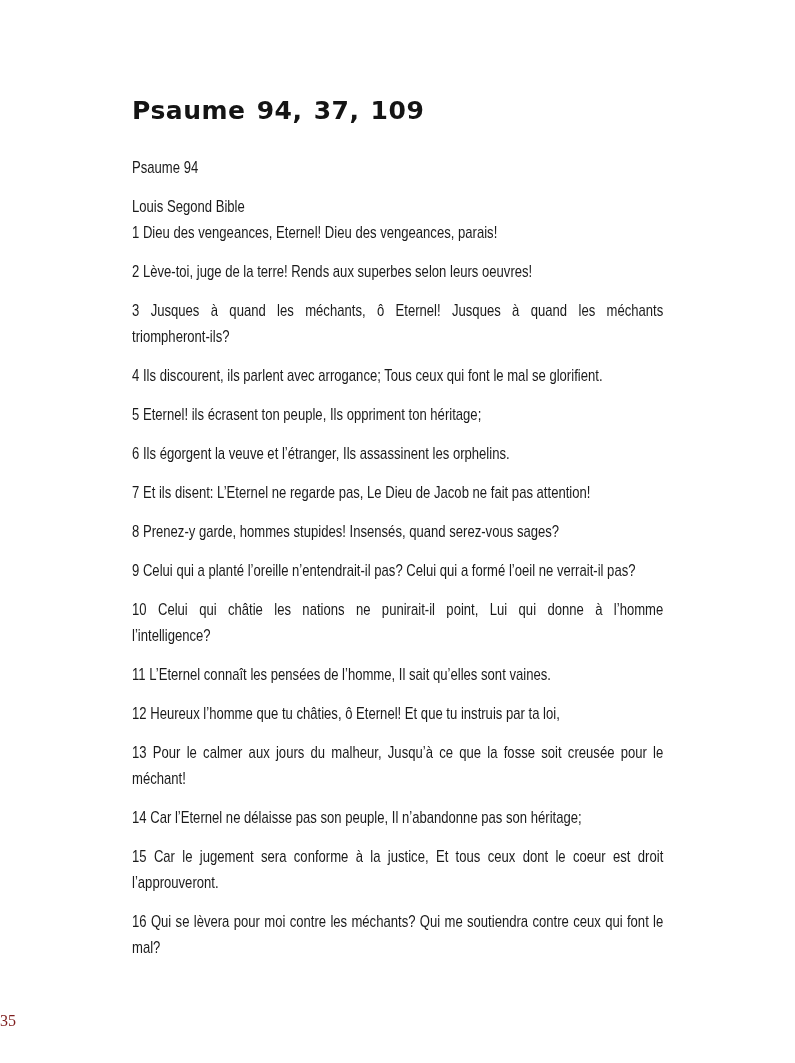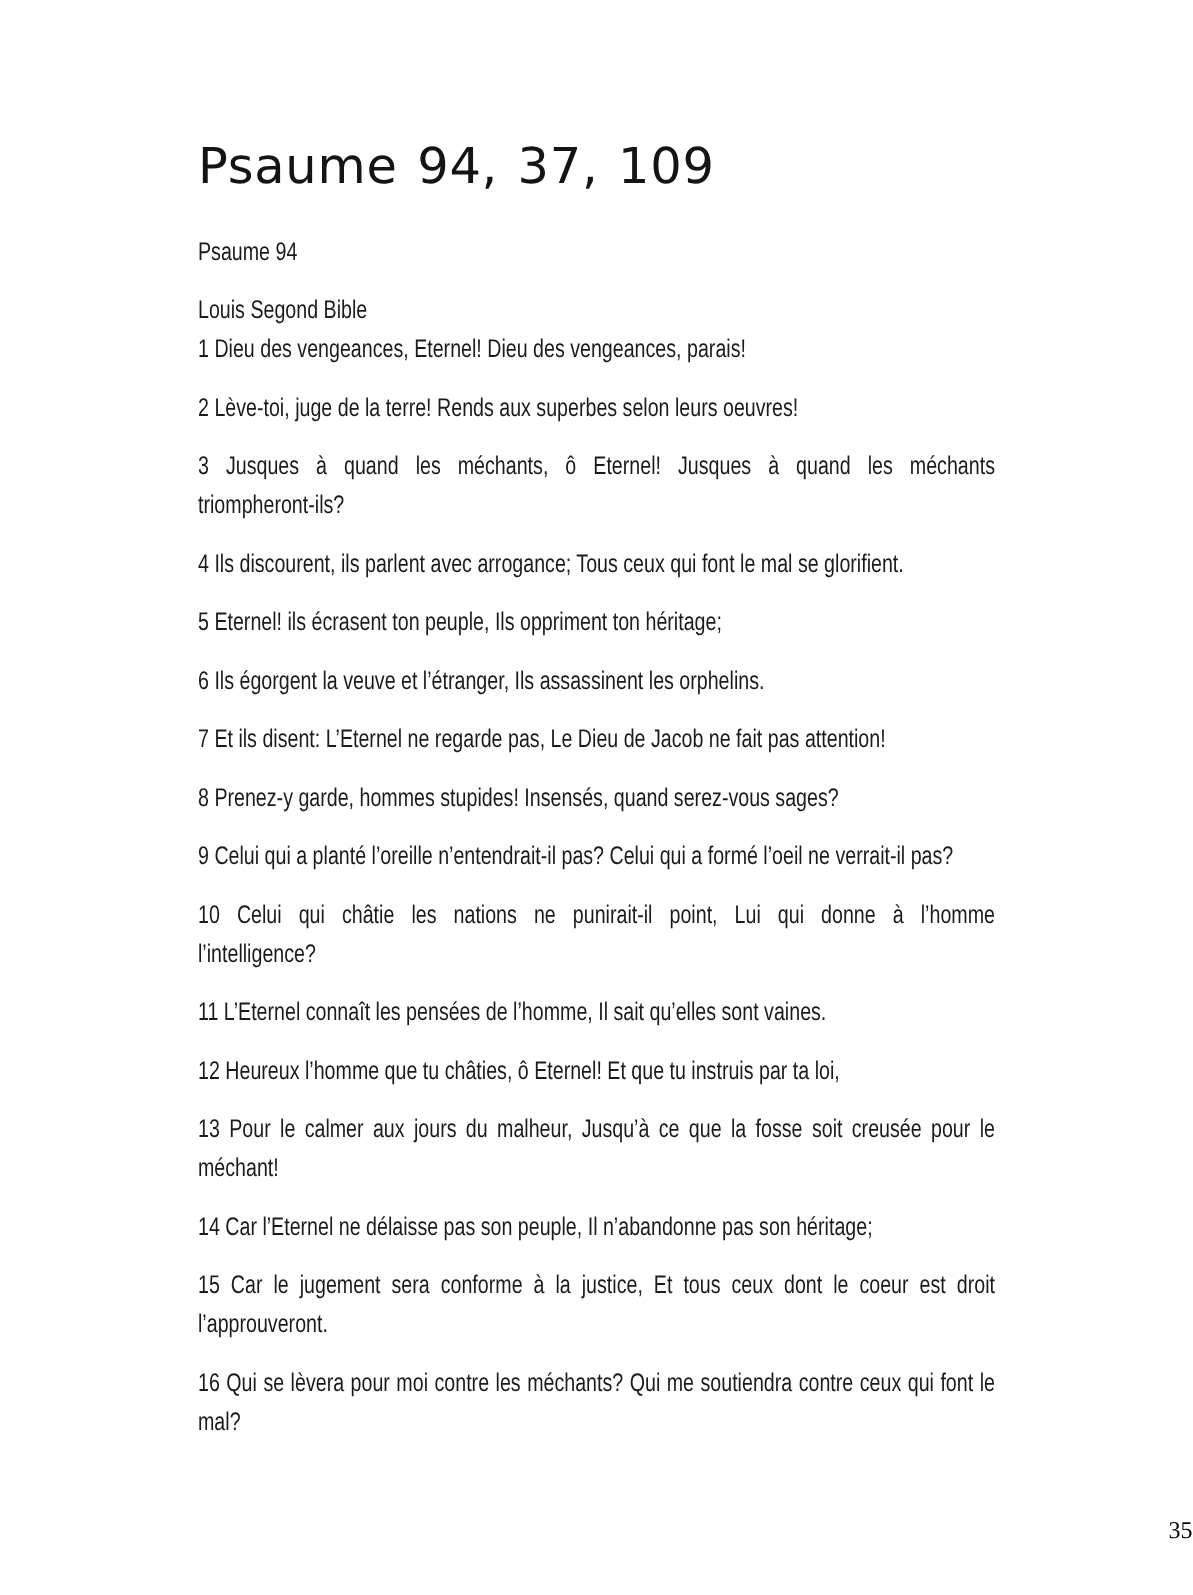--- a/index.html
+++ b/index.html
@@ -14,22 +14,22 @@
     background: #ffffff;
     overflow: hidden;
     font-family: "Liberation Sans", sans-serif;
   }
   .title {
     position: absolute;
     left: 132px;
     top: 91px;
     margin: 0;
     font-family: "DejaVu Sans", sans-serif;
-    font-weight: 400;
-    font-size: 33px;
+    font-weight: 700;
+    font-size: 25px;
     line-height: 40px;
     letter-spacing: 0.5px;
     word-spacing: 2px;
     color: #141414;
     white-space: nowrap;
   }
   
   .content {
     position: absolute;
     left: 132px;
@@ -49,25 +49,25 @@
   }
   .line.justify {
     text-align: justify;
     text-align-last: justify;
   }
   .footer {
     position: absolute;
     top: 1011px;
     left: 0;
     width: 795px;
-    text-align: right;
+    text-align: left;
     font-family: "Liberation Serif", serif;
     font-size: 16px;
     line-height: 20px;
-    color: #000000;
+    color: #7f1d1d;
   }
 </style>
 </head>
 <body>
 
 <div class="page">
 
   <h1 class="title">Psaume 94, 37, 109</h1>
 
   <div class="content">

